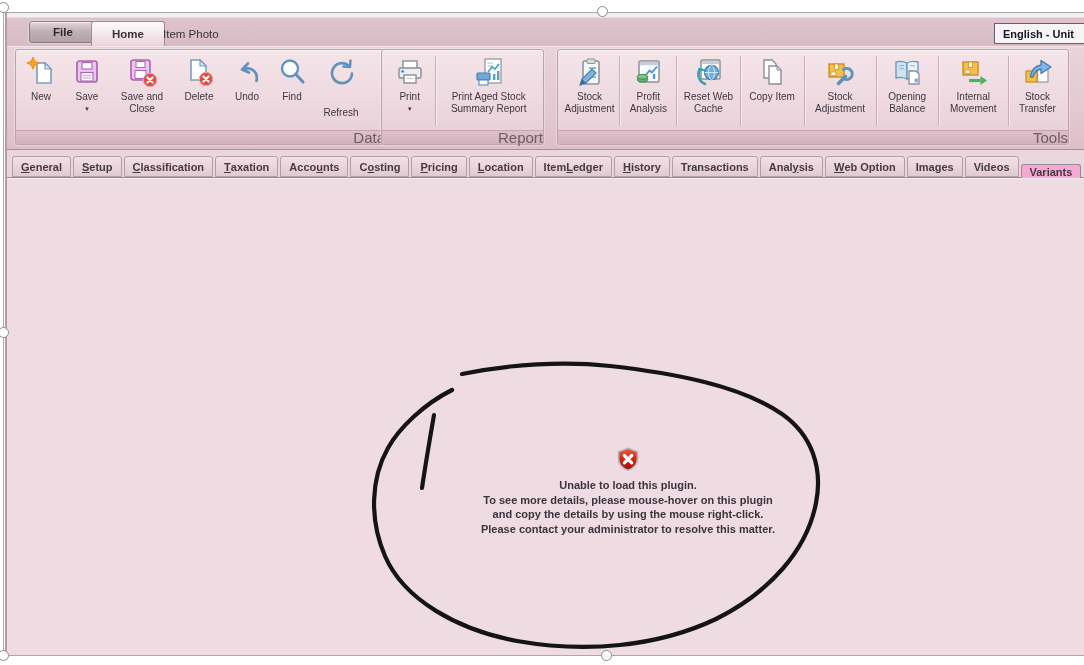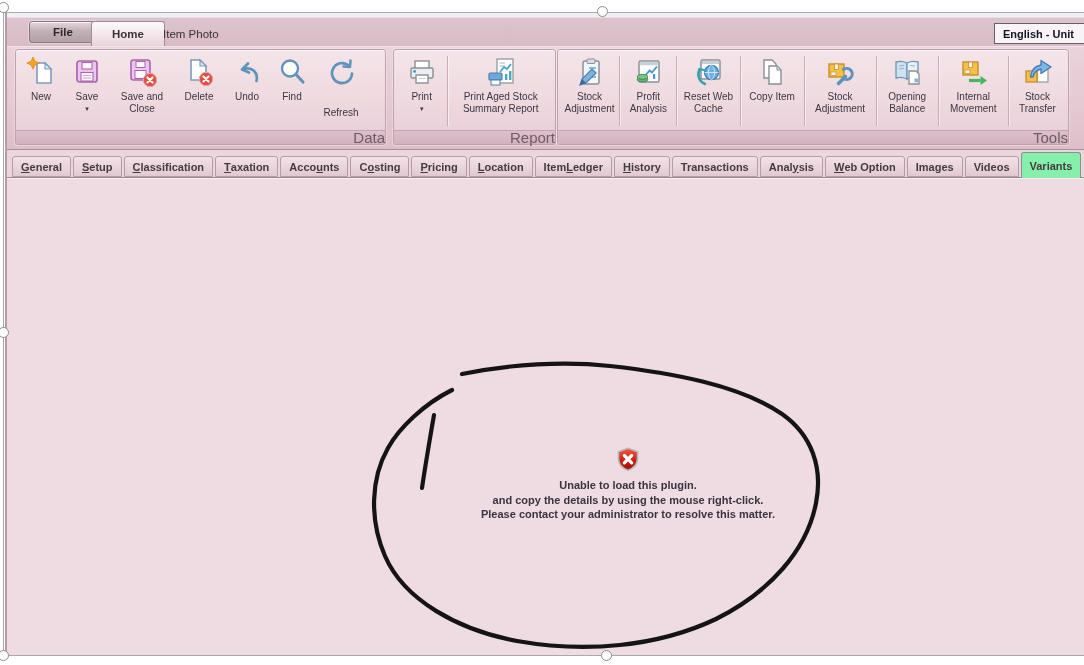--- a/index.html
+++ b/index.html
@@ -52,21 +52,21 @@
   .rbtn .rdrop { font-size:7px; color:#3e3640; line-height:7px; margin-top:2px; }
   .rsep { width:1px; margin:4px 0 3px; background:#c9aab5; box-shadow:1px 0 0 rgba(255,255,255,.55); flex:0 0 1px; }
 
   
   #page-tabs { position:relative; height:27px; background:#ead7dd; display:flex; align-items:flex-end;
         padding-left:5px; }
   .ptab { height:21px; margin-right:2px; padding:0 8px; font-size:11px; font-weight:bold; color:#453a41;
         background:linear-gradient(#f2e1e6,#e2c9d1); border:1px solid #b59ca7; border-radius:3px 3px 0 0;
         display:flex; align-items:center; white-space:nowrap; cursor:default; position:relative; z-index:1; }
   .ptab .accel { text-decoration:underline; }
-  .ptab.selected { height:26px; background:#86efac; border-color:#8f8f93; border-bottom:none; z-index:3;
+  .ptab.selected { height:14px; background:#f9a8d4; border-color:#8f8f93; border-bottom:none; z-index:3;
         margin-bottom:-1px; }
 
   
   #content { position:absolute; left:0; right:0; top:164px; bottom:0; background:#eedce2;
         border-top:1px solid #9d8892; box-shadow:inset 0 1px 0 #f8eef1; }
 
   
   #plugin-error { position:absolute; left:417px; top:447px; width:422px; text-align:center; z-index:10; }
   #plugin-error .shield { width:24px; height:25px; margin:0 auto 2px; }
   #plugin-error .eline { font-size:11px; font-weight:600; line-height:14.5px; color:#3a343e; }
@@ -155,21 +155,21 @@
             <svg class="ric" viewBox="0 0 32 32">
               <path d="M24.5 10.5 A10 10 0 1 0 27 17.5" fill="none" stroke="#5f93be" stroke-width="2.7" stroke-linecap="round"></path>
               <polyline points="25.5,4.5 25,11 18.5,10.5" fill="none" stroke="#5f93be" stroke-width="2.5" stroke-linecap="round" stroke-linejoin="round"></polyline>
             </svg>
             <span class="rlabel">Refresh</span>
           </div>
         </div>
         <div class="rgroup-label">Data</div>
       </div>
 
-      <div class="rgroup" style="left:386px; width:163px;">
+      <div class="rgroup" style="left:374px; width:163px;">
         <div class="rbuttons">
           <div class="rbtn" style="width:52px;">
             <svg class="ric" viewBox="0 0 32 32">
               <rect x="9" y="5" width="14" height="8" fill="#ffffff" stroke="#8a8f96" stroke-width="1.4"></rect>
               <rect x="5" y="12" width="22" height="10" rx="1.5" fill="#eceef1" stroke="#8a8f96" stroke-width="1.4"></rect>
               <circle cx="8.6" cy="15.4" r="1.4" fill="#3f8fd6"></circle>
               <rect x="10" y="19" width="12" height="8" fill="#ffffff" stroke="#8a8f96" stroke-width="1.4"></rect>
               <line x1="12.5" y1="22.5" x2="19.5" y2="22.5" stroke="#c7ccd2" stroke-width="1.2"></line>
             </svg>
             <span class="rlabel">Print</span>
@@ -383,20 +383,21 @@
         <linearGradient id="sg" x1="0" y1="0" x2="0" y2="1">
           <stop offset="0" stop-color="#f25a43"></stop>
           <stop offset="0.5" stop-color="#d42313"></stop>
           <stop offset="1" stop-color="#9c0f05"></stop>
         </linearGradient>
       </defs>
       <path d="M12 1.3 21.5 4.8 v6.7 c0 5.6-4.1 9.8-9.5 11.8 C6.6 21.3 2.5 17.1 2.5 11.5 V4.8 Z" fill="url(#sg)" stroke="#b4b7bb" stroke-width="1.7"></path>
       <path d="M8.3 8.5l7.4 7.4M15.7 8.5l-7.4 7.4" stroke="#ffffff" stroke-width="3.2" stroke-linecap="round"></path>
     </svg>
     <div class="eline">Unable to load this plugin.</div>
+    <div class="eline">To see more details, please mouse-hover on this plugin</div>
     <div class="eline">and copy the details by using the mouse right-click.</div>
     <div class="eline">Please contact your administrator to resolve this matter.</div>
   </div>
 
   <svg id="annotation" viewBox="0 0 1084 665">
     <path d="M462 374 C510 364 565 361 610 366 C672 373 740 385 782 414 C812 435 823 468 816 503
              C807 550 770 592 716 619 C657 647 585 653 517 641 C458 630 404 600 385 556
              C369 519 371 478 388 448 C399 428 424 404 452 390" fill="none" stroke="#141414" stroke-width="4.2" stroke-linecap="round"></path>
     <path d="M434 415 C430 438 426 461 422 488" fill="none" stroke="#141414" stroke-width="4.2" stroke-linecap="round"></path>
   </svg>

